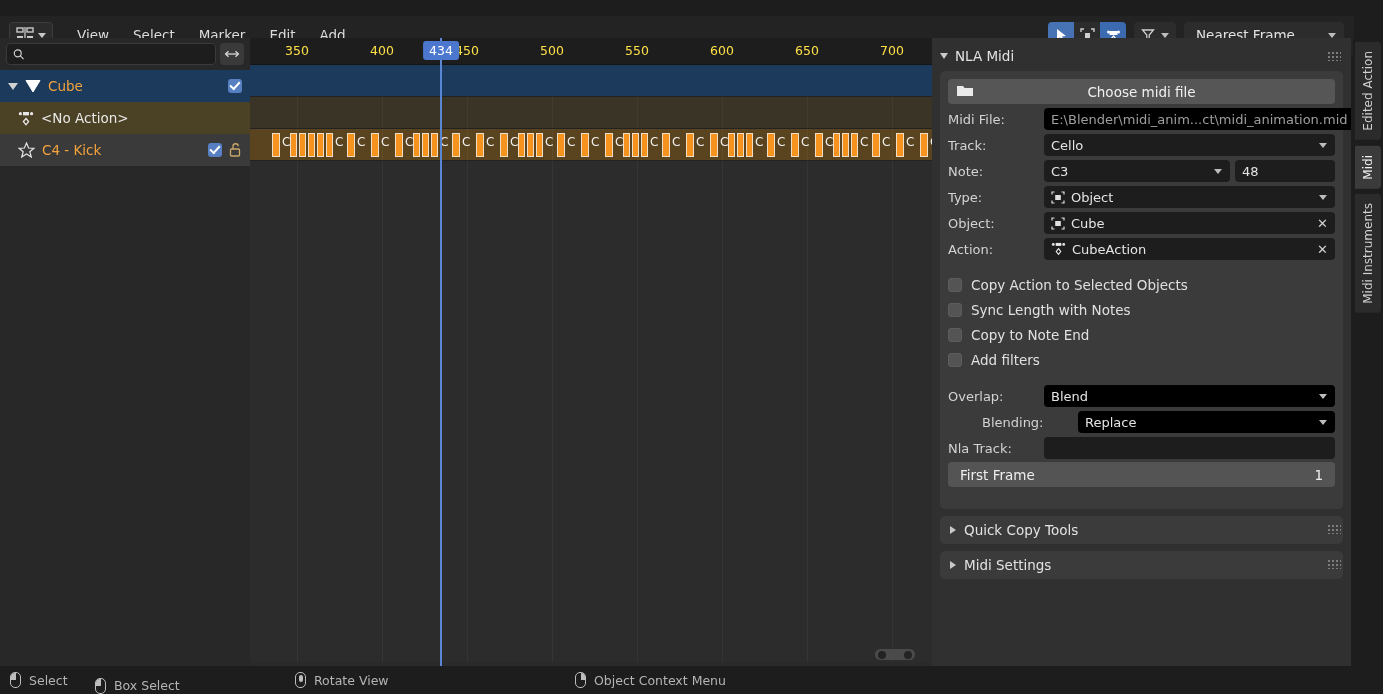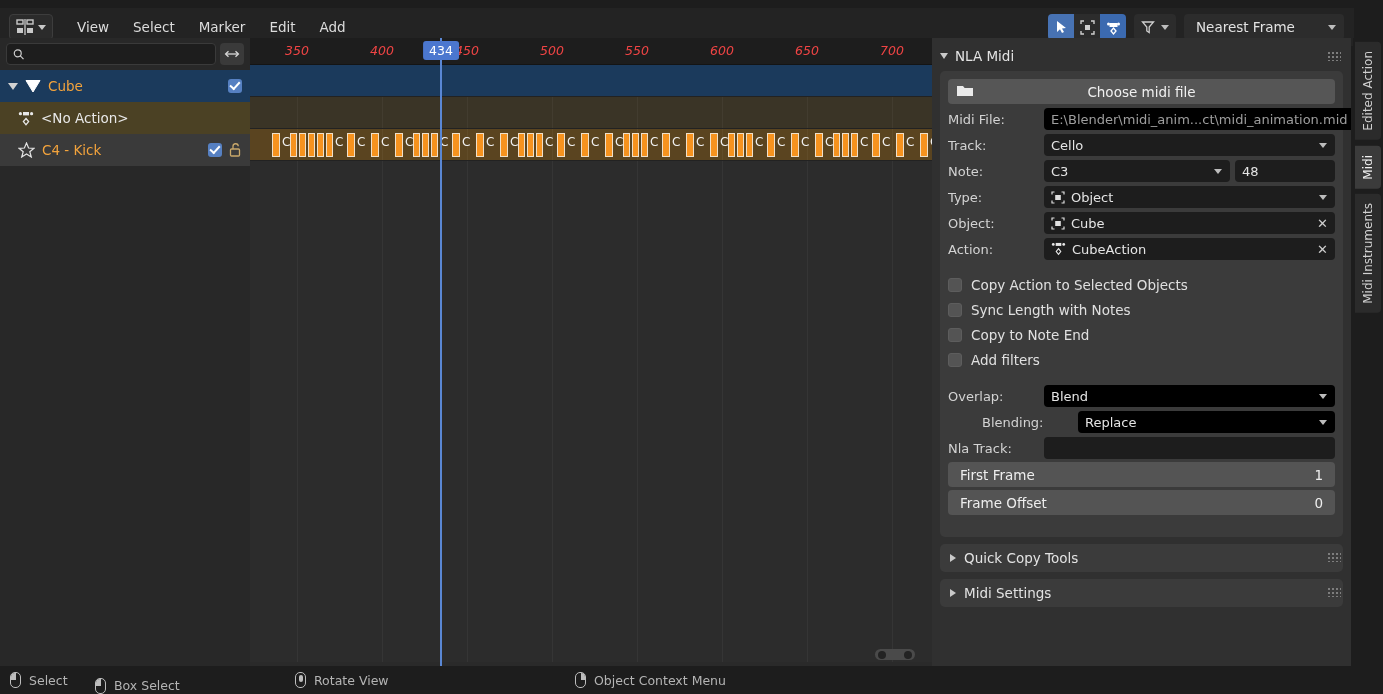--- a/index.html
+++ b/index.html
@@ -8,21 +8,21 @@
     background: #1d1d1d;
     font-family: "DejaVu Sans", "Liberation Sans", sans-serif;
     font-size: 13px;
     color: #e6e6e6;
     overflow: hidden;
   }
   .app { position: relative; width: 1383px; height: 694px; }
 
   
   .topbar {
-    position: absolute; left: 0; top: 8px; width: 1354px; height: 38px;
+    position: absolute; left: 0; top: 16px; width: 1354px; height: 38px;
     background: #232323;
     display: flex; align-items: center;
   }
   .editor-type {
     margin-left: 9px; width: 44px; height: 26px;
     background: #2b2b2b; border: 1px solid #3d3d3d; border-radius: 4px;
     display: flex; align-items: center; justify-content: center; gap: 2px;
   }
   .nla-glyph { display:block; }
   .chev { width: 0; height: 0; border-left: 4px solid transparent;
@@ -93,21 +93,21 @@
 
   
   .timeline {
     position: absolute; left: 250px; top: 38px; width: 682px; height: 628px;
     background: #2a2a2a;
   }
   .ruler {
     position: relative; height: 27px; background: #1d1d1d;
     border-bottom: 1px solid #141414;
   }
-  .tick { position: absolute; top: 5px; color: #ef4444; font-size: 12.5px; transform: translateX(-50%); font-style: italic; }
+  .tick { position: absolute; top: 5px; color: #fde047; font-size: 12.5px; transform: translateX(-50%); }
   .tl-rows { position: relative; height: 601px; }
   .tl-row { position: relative; height: 32px; border-bottom: 1px solid #222; }
   .tl-row.obj { background: #1b3a5c; }
   .tl-row.noact { background: #3a3426; }
   .tl-row.strip { background: #5a4420; }
   .tl-empty { background: #2c2c2c; height: 501px; position: relative; }
   .vgrid { position: absolute; top: 0; bottom: 0; width: 1px; background: rgba(255,255,255,0.045); }
   .nla-strip {
     position: absolute; top: 4px; height: 24px; background: #f6921e;
     border: 1px solid #f0dfc8; box-sizing: border-box;
@@ -585,24 +585,20 @@
         <span class="flabel">Nla Track:</span>
         <span class="fval">
           <span></span>
         </span>
       </div>
 
       <div class="slider-row">
         <span>First Frame</span>
         <span>1</span>
       </div>
-      <div class="slider-row">
-        <span>Frame Offset</span>
-        <span>0</span>
-      </div>
 
       <div style="height:14px"></div>
 
     </div>
 
     <div class="subpanel">
       <span class="chev-right"></span>
       <span>Quick Copy Tools</span>
       <span class="grip"></span>
     </div>

